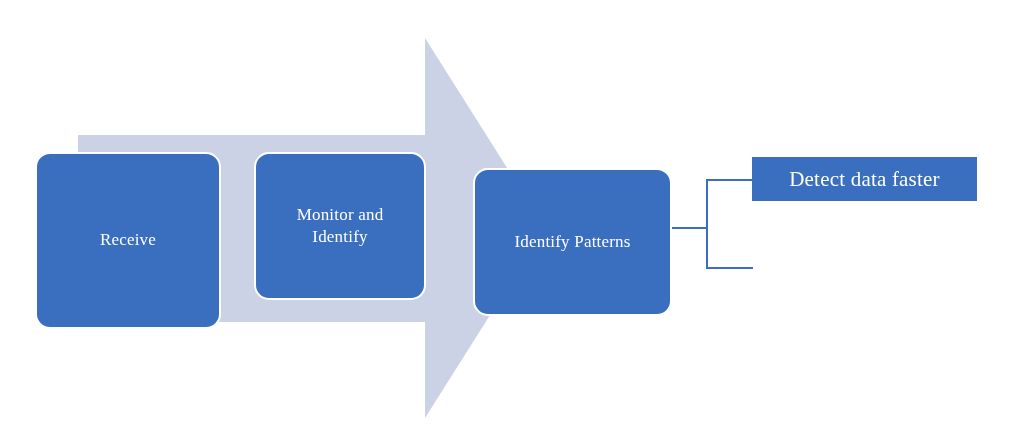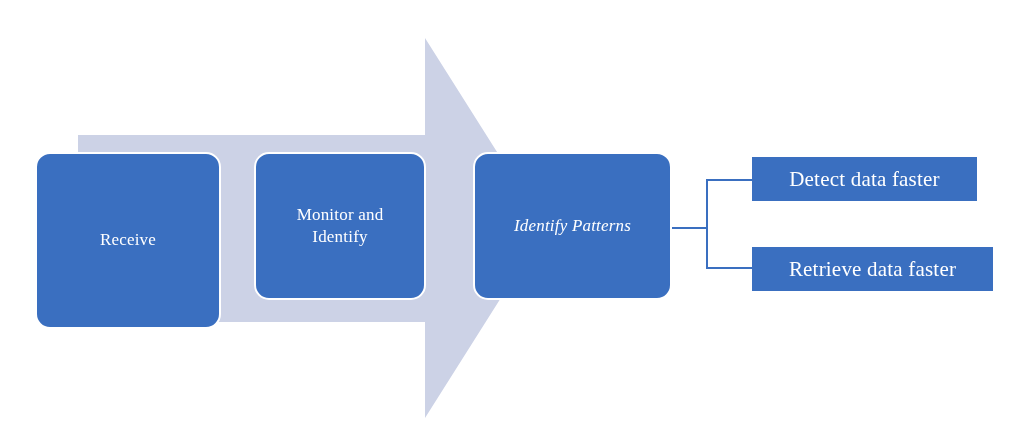--- a/index.html
+++ b/index.html
@@ -34,21 +34,21 @@
     align-items: center;
     justify-content: center;
     text-align: center;
     color: #ffffff;
     font-size: 17px;
     line-height: 1.3;
     letter-spacing: 0.2px;
   }
   #box-receive   { left: 35px;  top: 152px; width: 186px; height: 177px; }
   #box-monitor   { left: 254px; top: 152px; width: 172px; height: 148px; }
-  #box-identify  { left: 473px; top: 152px; width: 199px; height: 148px; font-style: italic; }
+  #box-identify  { left: 473px; top: 168px; width: 199px; height: 148px; }
 
   .result-box {
     position: absolute;
     background: #3a6fc0;
     box-sizing: border-box;
     display: flex;
     align-items: center;
     justify-content: center;
     text-align: right;
     color: #ffffff;
@@ -93,17 +93,14 @@
 
   <div class="connector" id="conn-stem"></div>
   <div class="connector" id="conn-spine"></div>
   <div class="connector" id="conn-branch-top"></div>
   <div class="connector" id="conn-branch-bottom"></div>
 
   <div class="result-box" id="box-detect">
     <span>Detect data faster</span>
   </div>
 
-  <div class="result-box" id="box-retrieve">
-    <span>Retrieve data faster</span>
-  </div>
 
 </div>
 
 </body></html>

